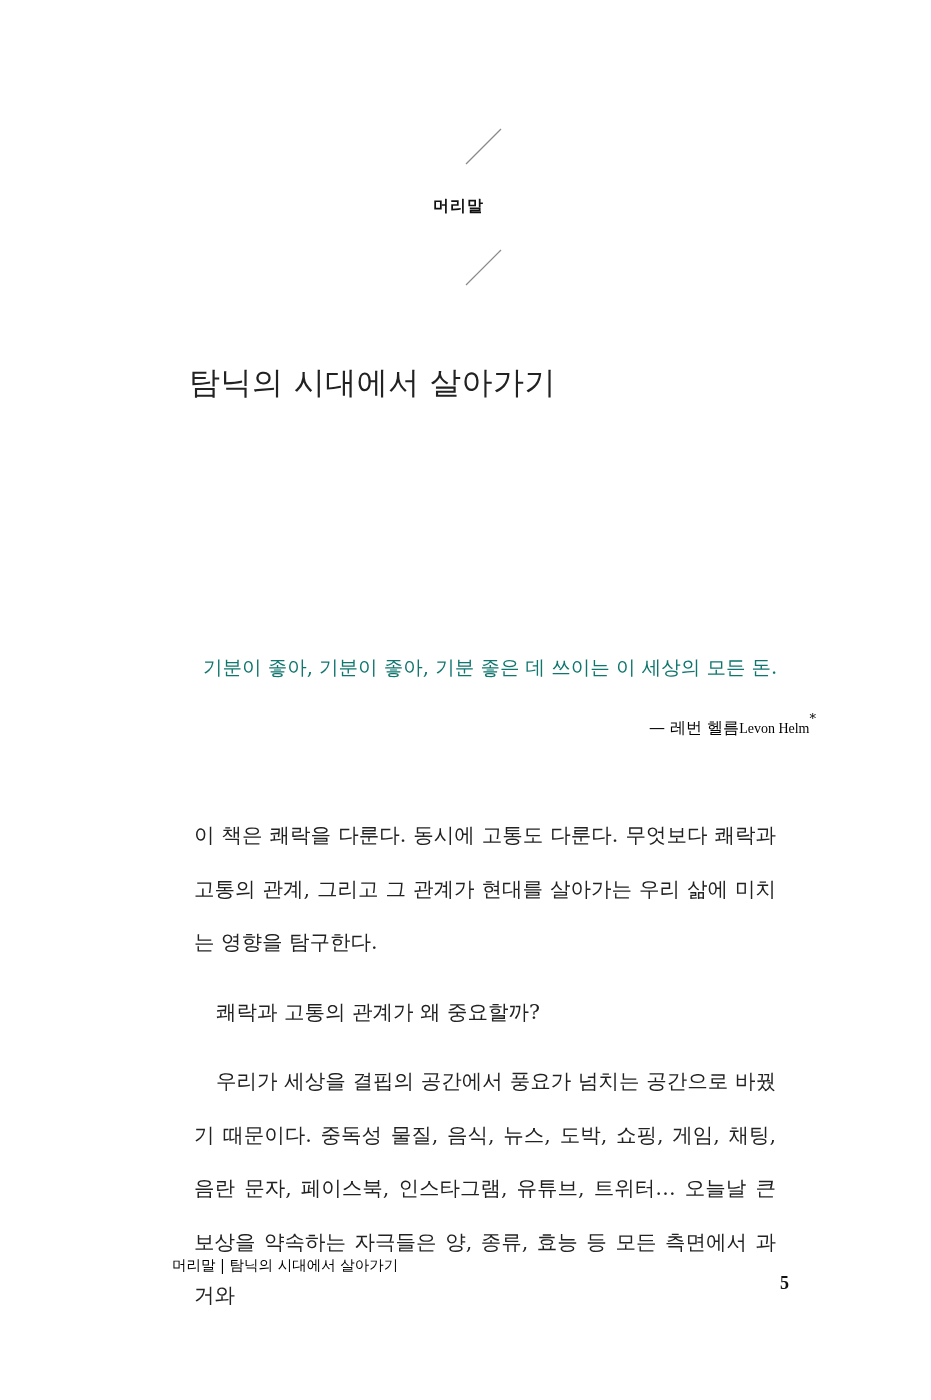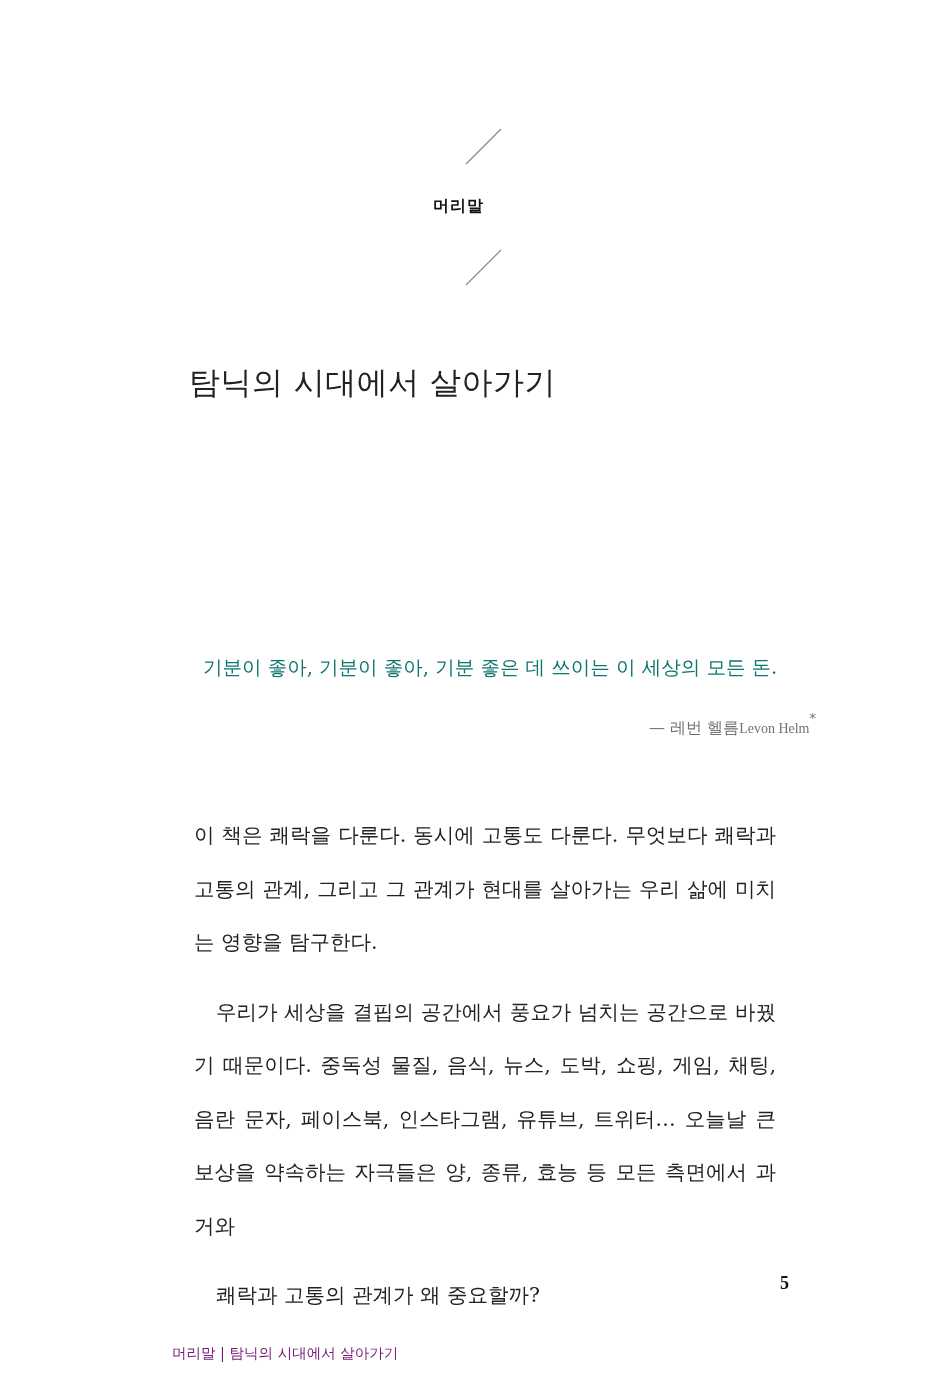--- a/index.html
+++ b/index.html
@@ -6,29 +6,29 @@
   body { width: 931px; height: 1400px; position: relative; overflow: hidden;
          font-family: "DejaVu Serif", "Liberation Serif", serif; color: #1e1e1e; }
   .slash { position: absolute; left: 465px; width: 37px; height: 37px; }
   .slash svg { display: block; }
   .section-label { position: absolute; left: 0; width: 917px; top: 196px; text-align: center;
                    font-size: 16px; font-weight: bold; letter-spacing: 1px; color: #111; }
   .title { position: absolute; left: 0; width: 745px; top: 362px; text-align: center;
            font-size: 31px; font-weight: normal; color: #222; letter-spacing: 0.5px; }
   .epigraph { position: absolute; left: 203px; top: 654px; font-size: 19.5px; color: #0f766e;
               white-space: nowrap; }
-  .attribution { position: absolute; right: 115px; top: 715px; font-size: 16px; color: #737373;
+  .attribution { position: absolute; right: 115px; top: 715px; font-size: 16px; color: #000000;
                  white-space: nowrap; }
   .attribution .latin { font-family: "Liberation Serif", serif; font-size: 14px; }
   .attribution sup { font-size: 13px; position: relative; top: -4px; }
   .body-text { position: absolute; left: 178px; width: 614px; top: 793px; font-size: 20.5px;
                line-height: 53.5px; color: #222; }
   .body-text p { margin: 16px; text-align: justify; text-align-last: left; }
   .body-text p.indent { text-indent: 22px; }
-  .footer-left { position: absolute; left: 172px; top: 1344px; font-size: 14.5px; color: #701a75; }
+  .footer-left { position: absolute; left: 172px; top: 1256px; font-size: 14.5px; color: #000000; }
   .page-number { position: absolute; right: 142px; top: 1273px; font-size: 18px; font-weight: bold;
                  color: #111; font-family: "Liberation Serif", serif; }
 </style>
 </head>
 <body>
 
 <div class="slash" style="top:128px;">
   <svg width="37" height="37" viewBox="0 0 37 37">
       <line x1="1" y1="36" x2="36" y2="1" stroke="#8a8a8a" stroke-width="1.2"></line>
     </svg>
@@ -46,18 +46,18 @@
 
 <div class="epigraph">기분이 좋아, 기분이 좋아, 기분 좋은 데 쓰이는 이 세상의 모든 돈.</div>
 
 <div class="attribution">
   <span>—</span>
   <span>레번 헬름</span><span class="latin">Levon Helm</span><sup>*</sup>
 </div>
 
 <div class="body-text">
   <p>이 책은 쾌락을 다룬다. 동시에 고통도 다룬다. 무엇보다 쾌락과 고통의 관계, 그리고 그 관계가 현대를 살아가는 우리 삶에 미치는 영향을 탐구한다.</p>
+  <p class="indent">쾌락과 고통의 관계가 왜 중요할까?</p>
   <p class="indent">우리가 세상을 결핍의 공간에서 풍요가 넘치는 공간으로 바꿨기 때문이다. 중독성 물질, 음식, 뉴스, 도박, 쇼핑, 게임, 채팅, 음란 문자, 페이스북, 인스타그램, 유튜브, 트위터… 오늘날 큰 보상을 약속하는 자극들은 양, 종류, 효능 등 모든 측면에서 과거와</p>
-  <p class="indent">쾌락과 고통의 관계가 왜 중요할까?</p>
 </div>
 
 <div class="footer-left">머리말 | 탐닉의 시대에서 살아가기</div>
 <div class="page-number">5</div>
 
 </body></html>

